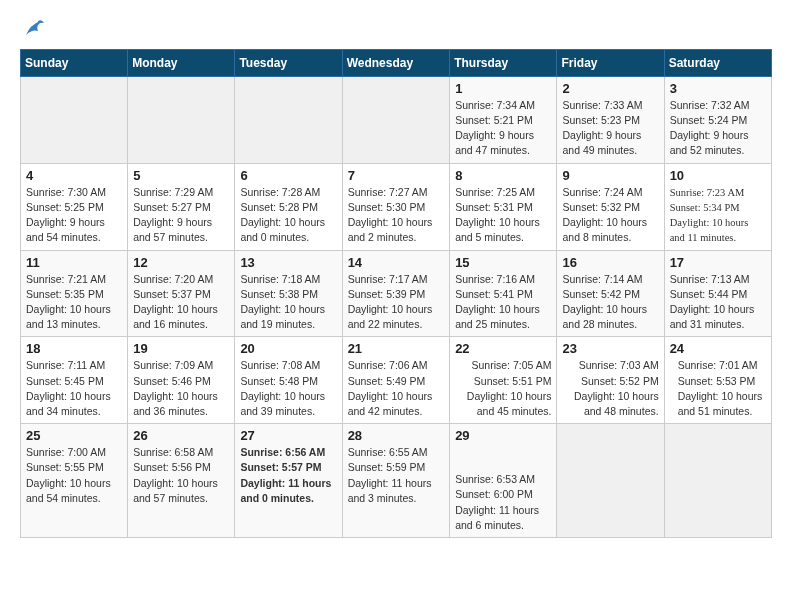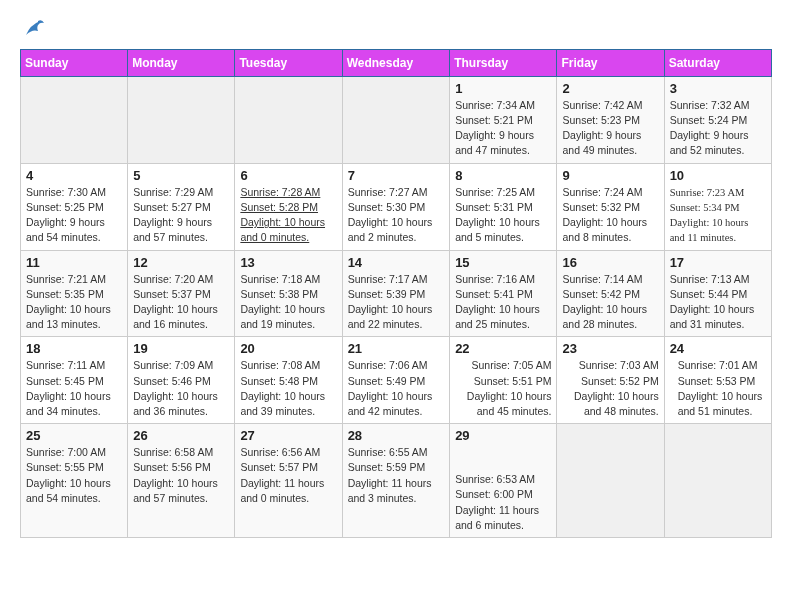--- a/index.html
+++ b/index.html
@@ -47,21 +47,21 @@
     .calendar-subtitle {
       font-size: 15px;
       color: #555;
     }
     .calendar {
       width: 100%;
       border-collapse: collapse;
       font-size: 11px;
     }
     .calendar thead tr th {
-      background: #d946ef;
+      background: #0c4a6e;
       color: #fff;
       padding: 6px 4px;
       text-align: left;
       font-size: 12px;
       font-weight: bold;
       border: 1px solid #2d6aa0;
     }
     .calendar tbody tr td {
       border: 1px solid #ccc;
       vertical-align: top;
@@ -133,21 +133,21 @@
         <td class="empty-cell"></td>
         <td>
           <div class="day-number">1</div>
           <div class="day-info" style="white-space: pre-line;">Sunrise: 7:34 AM
 Sunset: 5:21 PM
 Daylight: 9 hours
 and 47 minutes.</div>
         </td>
         <td>
           <div class="day-number">2</div>
-          <div class="day-info" style="white-space: pre-line;">Sunrise: 7:42 AM
+          <div class="day-info" style="white-space: pre-line;">Sunrise: 7:33 AM
 Sunset: 5:23 PM
 Daylight: 9 hours
 and 49 minutes.</div>
         </td>
         <td>
           <div class="day-number">3</div>
           <div class="day-info" style="white-space: pre-line;">Sunrise: 7:32 AM
 Sunset: 5:24 PM
 Daylight: 9 hours
 and 52 minutes.</div>
@@ -163,21 +163,21 @@
         </td>
         <td>
           <div class="day-number">5</div>
           <div class="day-info" style="white-space: pre-line;">Sunrise: 7:29 AM
 Sunset: 5:27 PM
 Daylight: 9 hours
 and 57 minutes.</div>
         </td>
         <td>
           <div class="day-number">6</div>
-          <div class="day-info" style="white-space: pre-line; text-decoration: underline;">Sunrise: 7:28 AM
+          <div class="day-info" style="white-space: pre-line;">Sunrise: 7:28 AM
 Sunset: 5:28 PM
 Daylight: 10 hours
 and 0 minutes.</div>
         </td>
         <td>
           <div class="day-number">7</div>
           <div class="day-info" style="white-space: pre-line;">Sunrise: 7:27 AM
 Sunset: 5:30 PM
 Daylight: 10 hours
 and 2 minutes.</div>
@@ -316,21 +316,21 @@
         </td>
         <td>
           <div class="day-number">26</div>
           <div class="day-info" style="white-space: pre-line;">Sunrise: 6:58 AM
 Sunset: 5:56 PM
 Daylight: 10 hours
 and 57 minutes.</div>
         </td>
         <td>
           <div class="day-number">27</div>
-          <div class="day-info" style="white-space: pre-line;">Sunrise: 6:56 AM
+          <div class="day-info" style="white-space: pre-line; font-weight: bold;">Sunrise: 6:56 AM
 Sunset: 5:57 PM
 Daylight: 11 hours
 and 0 minutes.</div>
         </td>
         <td>
           <div class="day-number">28</div>
           <div class="day-info" style="white-space: pre-line;">Sunrise: 6:55 AM
 Sunset: 5:59 PM
 Daylight: 11 hours
 and 3 minutes.</div>

